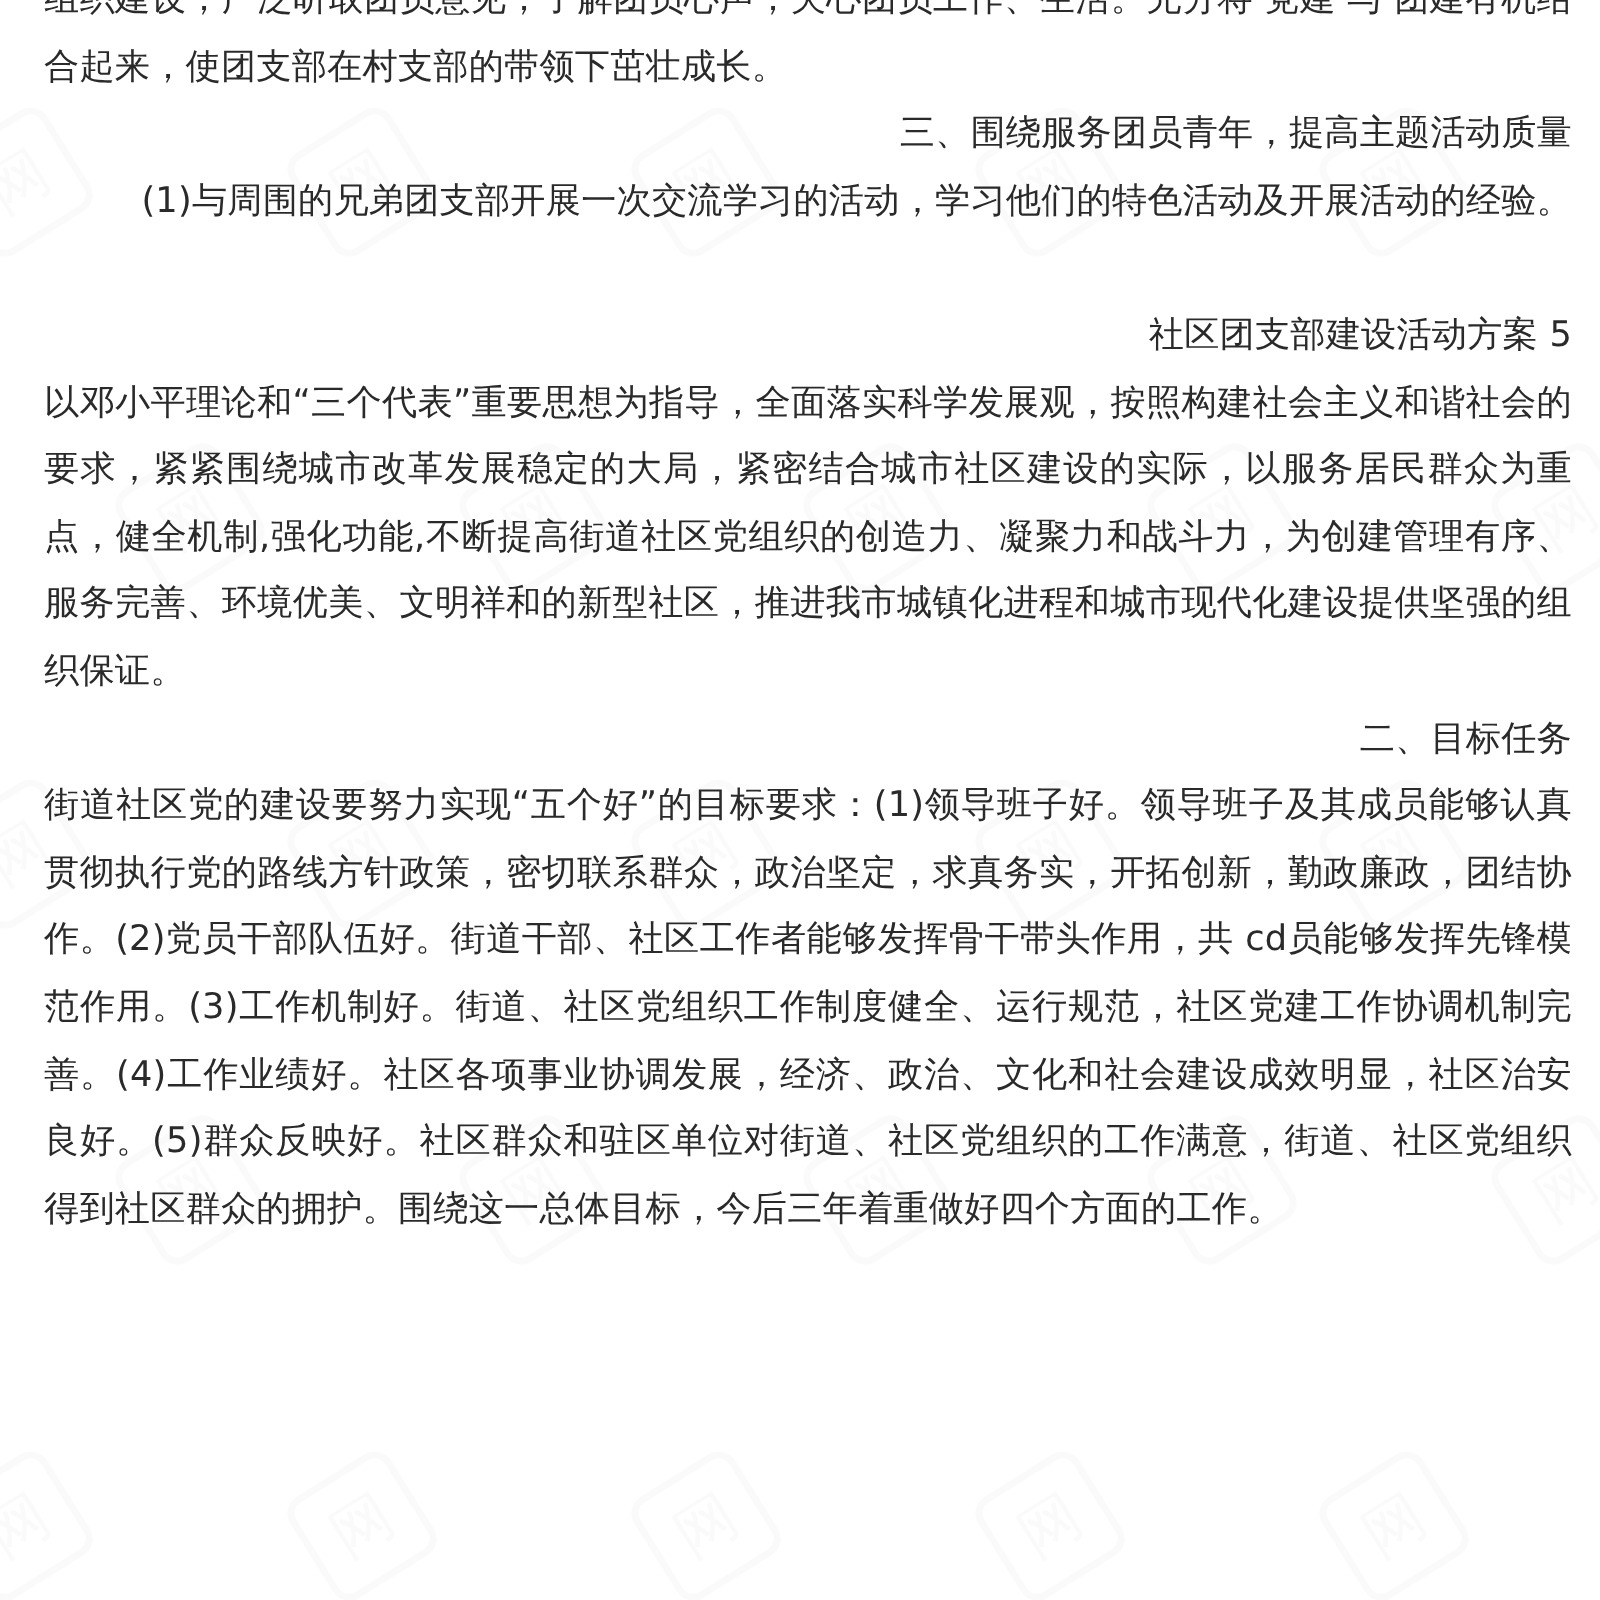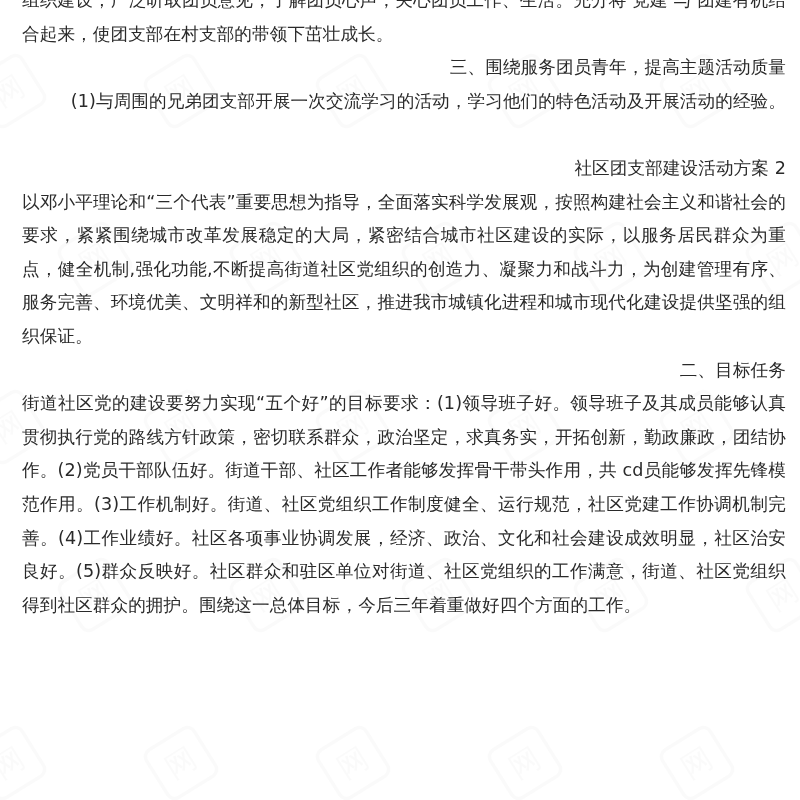--- a/index.html
+++ b/index.html
@@ -222,19 +222,19 @@
 
 <div id="page">
   <div id="doc-body">
 
     <p class="para">组织建设，广泛听取团员意见，了解团员心声，关心团员工作、生活。充分将&nbsp;党建&nbsp;与&nbsp;团建有机结合起来，使团支部在村支部的带领下茁壮成长。</p>
     <p class="para nojust">三、围绕服务团员青年，提高主题活动质量</p>
     <p class="para nojust">(1)与周围的兄弟团支部开展一次交流学习的活动，学习他们的特色活动及开展活动的经验。</p>
 
     <div class="spacer-line"></div>
 
-    <p class="para nojust">社区团支部建设活动方案 2</p>
+    <p class="para nojust">社区团支部建设活动方案 5</p>
     <p class="para">以邓小平理论和“三个代表”重要思想为指导，全面落实科学发展观，按照构建社会主义和谐社会的要求，紧紧围绕城市改革发展稳定的大局，紧密结合城市社区建设的实际，以服务居民群众为重点，健全机制,强化功能,不断提高街道社区党组织的创造力、凝聚力和战斗力，为创建管理有序、服务完善、环境优美、文明祥和的新型社区，推进我市城镇化进程和城市现代化建设提供坚强的组织保证。</p>
     <p class="para nojust">二、目标任务</p>
     <p class="para">街道社区党的建设要努力实现“五个好”的目标要求：(1)领导班子好。领导班子及其成员能够认真贯彻执行党的路线方针政策，密切联系群众，政治坚定，求真务实，开拓创新，勤政廉政，团结协作。(2)党员干部队伍好。街道干部、社区工作者能够发挥骨干带头作用，共&nbsp;cd员能够发挥先锋模范作用。(3)工作机制好。街道、社区党组织工作制度健全、运行规范，社区党建工作协调机制完善。(4)工作业绩好。社区各项事业协调发展，经济、政治、文化和社会建设成效明显，社区治安良好。(5)群众反映好。社区群众和驻区单位对街道、社区党组织的工作满意，街道、社区党组织得到社区群众的拥护。围绕这一总体目标，今后三年着重做好四个方面的工作。</p>
 
   </div>
 </div>
 
 </body></html>

